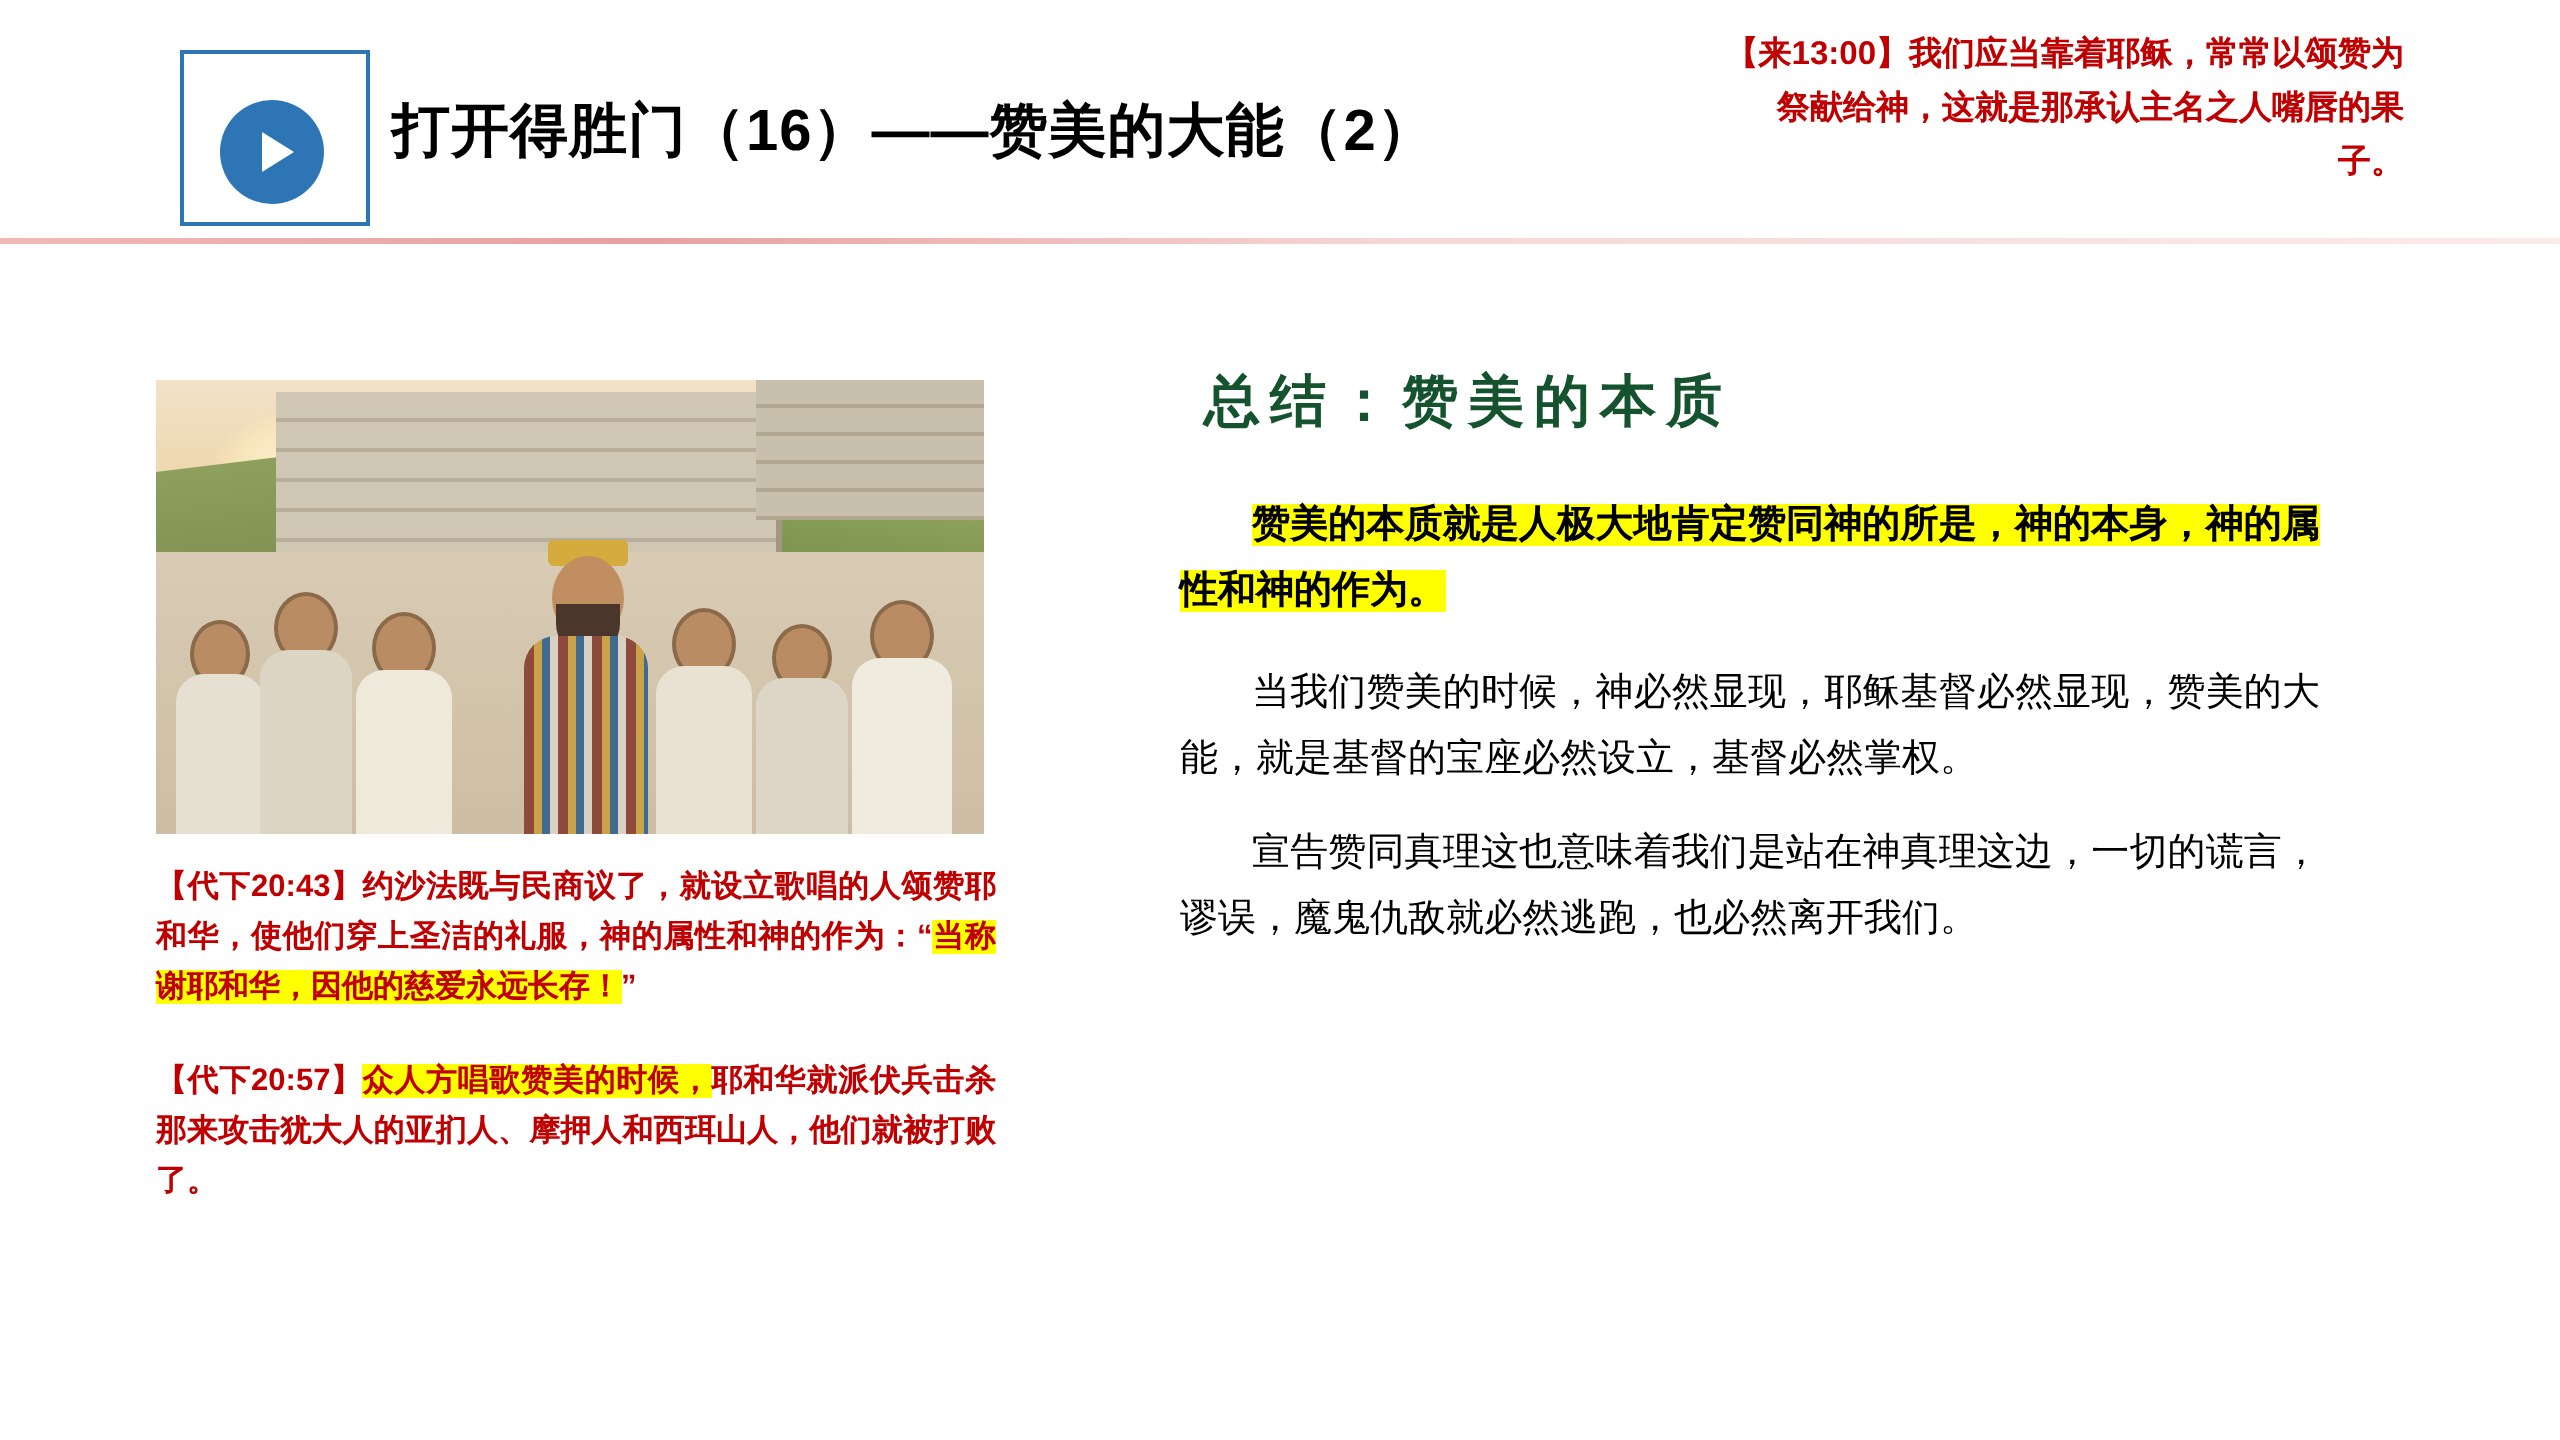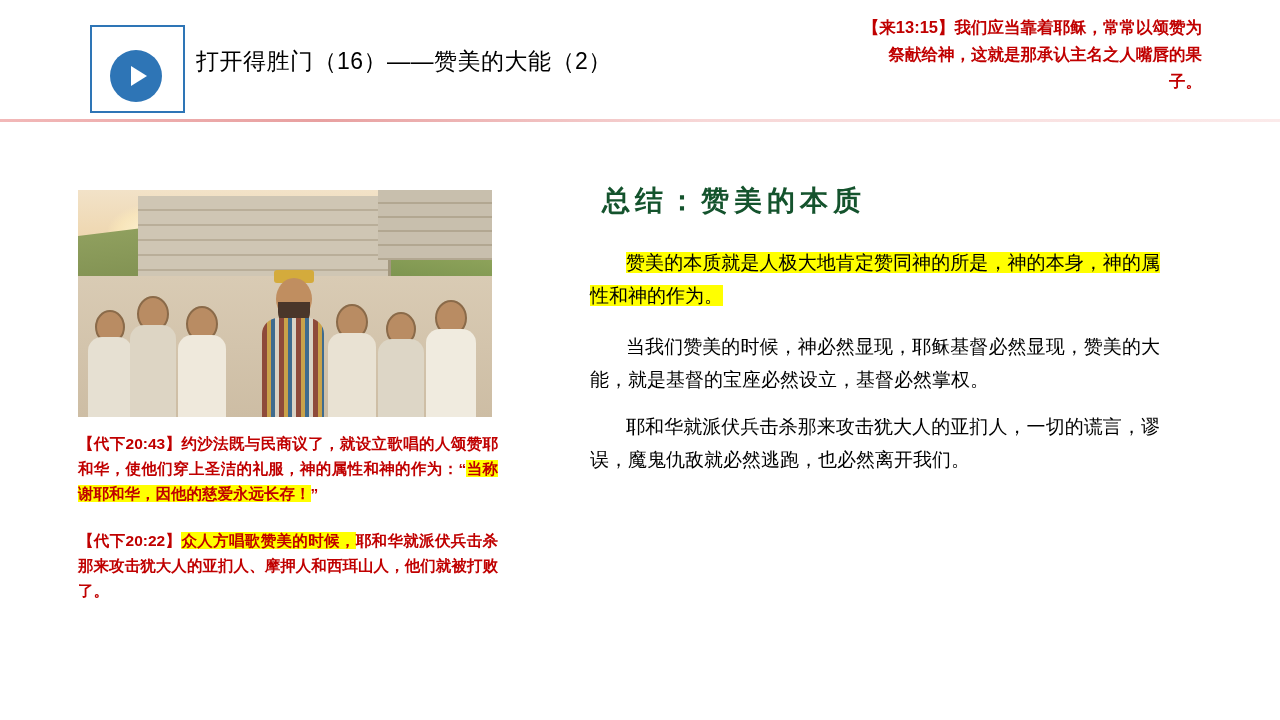--- a/index.html
+++ b/index.html
@@ -49,22 +49,22 @@
     height: 0;
     border-left: 16px solid #ffffff;
     border-top: 10px solid transparent;
     border-bottom: 10px solid transparent;
     margin-left: 5px;
   }
   .slide-title {
     position: absolute;
     left: 196px;
     top: 46px;
-    font-size: 23px;
-    font-weight: normal;
+    font-size: 29px;
+    font-weight: bold;
     color: #000000;
     letter-spacing: 0.5px;
     white-space: nowrap;
   }
   .verse-top {
     position: absolute;
     right: 78px;
     top: 14px;
     width: 340px;
     text-align: right;
@@ -234,37 +234,37 @@
   .para {
     font-size: 19px;
     line-height: 33px;
     color: #000000;
     text-align: justify;
     margin: 0 0 14px 0;
     text-indent: 36px;
   }
   .para .hl {
     background: #ffff00;
-    font-weight: normal;
+    font-weight: bold;
   }
   .para.first {
     font-weight: bold;
     margin-bottom: 18px;
   }
 </style>
 </head>
 <body>
 
 <div class="header">
   <div class="play-frame"></div>
   <div class="play-circle">
     <div class="play-triangle"></div>
   </div>
   <div class="slide-title">打开得胜门（16）——赞美的大能（2）</div>
-  <div class="verse-top">【来13:15】我们应当靠着耶稣，常常以颂赞为祭献给神，这就是那承认主名之人嘴唇的果子。</div>
+  <div class="verse-top">【来13:00】我们应当靠着耶稣，常常以颂赞为祭献给神，这就是那承认主名之人嘴唇的果子。</div>
   <div class="header-rule"></div>
 </div>
 
 <div class="left-col">
 
   <div class="picture">
     <div class="pic-sky"></div>
     <div class="pic-sun"></div>
     <div class="pic-hill"></div>
     <div class="pic-grass"></div>
@@ -300,26 +300,26 @@
     <div class="king-head"></div>
     <div class="king-beard"></div>
     <div class="king-robe"></div>
   </div>
 
   <div class="verse-block">
     <span>【代下20:43】</span><span>约沙法既与民商议了，就设立歌唱的人颂赞耶和华，使他们穿上圣洁的礼服，神的属性和神的作为：“</span><span class="hl">当称谢耶和华，因他的慈爱永远长存！</span><span>”</span>
   </div>
 
   <div class="verse-block second">
-    <span>【代下20:22】</span><span class="hl">众人方唱歌赞美的时候，</span><span>耶和华就派伏兵击杀那来攻击犹大人的亚扪人、摩押人和西珥山人，他们就被打败了。</span>
+    <span>【代下20:57】</span><span class="hl">众人方唱歌赞美的时候，</span><span>耶和华就派伏兵击杀那来攻击犹大人的亚扪人、摩押人和西珥山人，他们就被打败了。</span>
   </div>
 
 </div>
 
 <div class="right-col">
   <div class="right-title">总结：赞美的本质</div>
 
   <p class="para first">
     <span class="hl">赞美的本质就是人极大地肯定赞同神的所是，神的本身，神的属性和神的作为。</span>
   </p>
   <p class="para">当我们赞美的时候，神必然显现，耶稣基督必然显现，赞美的大能，就是基督的宝座必然设立，基督必然掌权。</p>
-  <p class="para">耶和华就派伏兵击杀那来攻击犹大人的亚扪人，一切的谎言，谬误，魔鬼仇敌就必然逃跑，也必然离开我们。</p>
+  <p class="para">宣告赞同真理这也意味着我们是站在神真理这边，一切的谎言，谬误，魔鬼仇敌就必然逃跑，也必然离开我们。</p>
 </div>
 
 </body></html>

